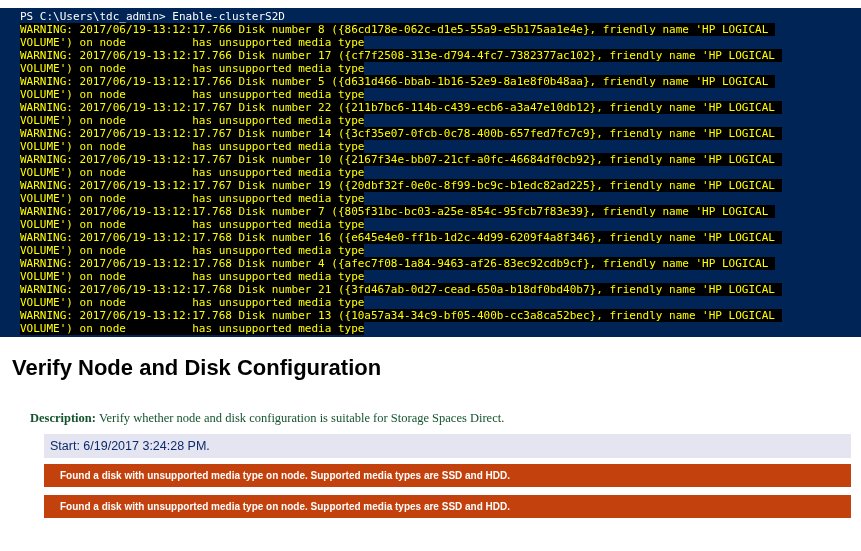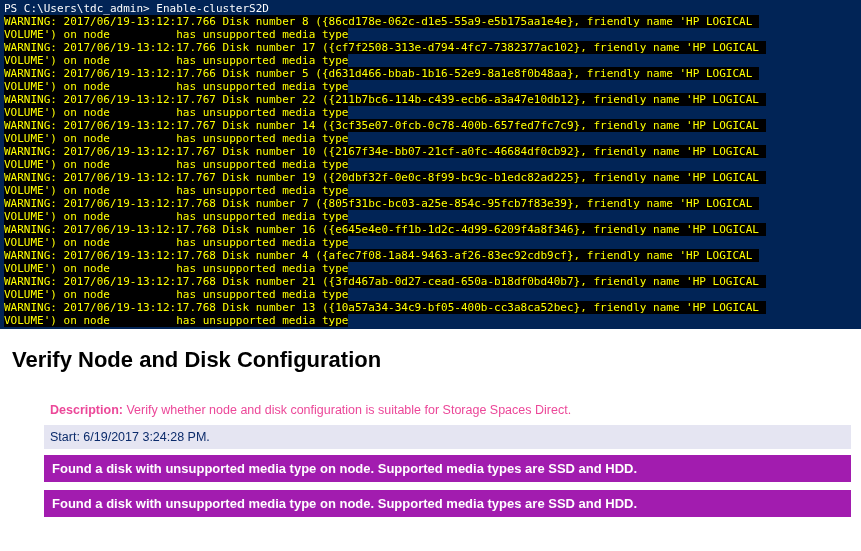--- a/index.html
+++ b/index.html
@@ -7,66 +7,68 @@
       font-family: "Segoe UI", Arial, sans-serif;
       background: #fff;
       width: 861px;
     }
     .terminal {
       background: #012456;
       color: #fff;
       font-family: "Lucida Console", "Consolas", monospace;
       font-size: 11px;
       line-height: 13px;
-      padding: 2px 2px 2px 4px;
+      padding: 2px 2px 2px 20px;
       white-space: pre;
       overflow: hidden;
+      margin-top: 8px;
     }
     .prompt-path { color: #fff; }
     .prompt-cmd { color: #fff; background: #012456; }
     .warn-hl { background: #000; color: #FFFF00; }
     .content {
       padding: 18px 10px 10px 12px;
     }
     h2.section-title {
       font-family: Liberation Sans, sans-serif;
       font-size: 22px;
       font-weight: 700;
       margin-bottom: 26px;
       color: #000;
     }
     .desc-row {
       font-size: 12.5px;
-      color: #ec4899;
+      color: #14532d;
       padding: 4px 6px 8px 6px;
-      margin-left: 32px;
+      margin-left: 12px;
+      font-family: Liberation Serif, serif;
     }
     .desc-row b { font-weight: 700; }
     .info-row {
       font-size: 12.5px;
       color: #0b2b6b;
       background: #e5e5f2;
       padding: 5px 6px;
       margin-left: 32px;
       margin-bottom: 6px;
     }
     .info2-row {
       font-size: 12.5px;
       color: #0b2b6b;
       background: #e5e5f2;
       padding: 5px 6px;
       margin-left: 32px;
       margin-bottom: 10px;
     }
     .error-row {
-      font-size: 13px;
+      font-size: 10px;
       font-weight: 600;
       color: #fff;
-      background: #a21caf;
-      padding: 6px 8px;
+      background: #c2410c;
+      padding: 6px 16px;
       margin-left: 32px;
       margin-bottom: 8px;
     }
   </style>
 </head>
 <body>
 
 <div class="terminal" id="terminal"><span class="prompt-path">PS C:\Users\tdc_admin&gt;</span> <span class="prompt-cmd">Enable-clusterS2D</span>
 <span class="warn-hl">WARNING: 2017/06/19-13:12:17.766 Disk number 8 ({86cd178e-062c-d1e5-55a9-e5b175aa1e4e}, friendly name 'HP LOGICAL </span>
 <span class="warn-hl">VOLUME') on node          has unsupported media type</span>

